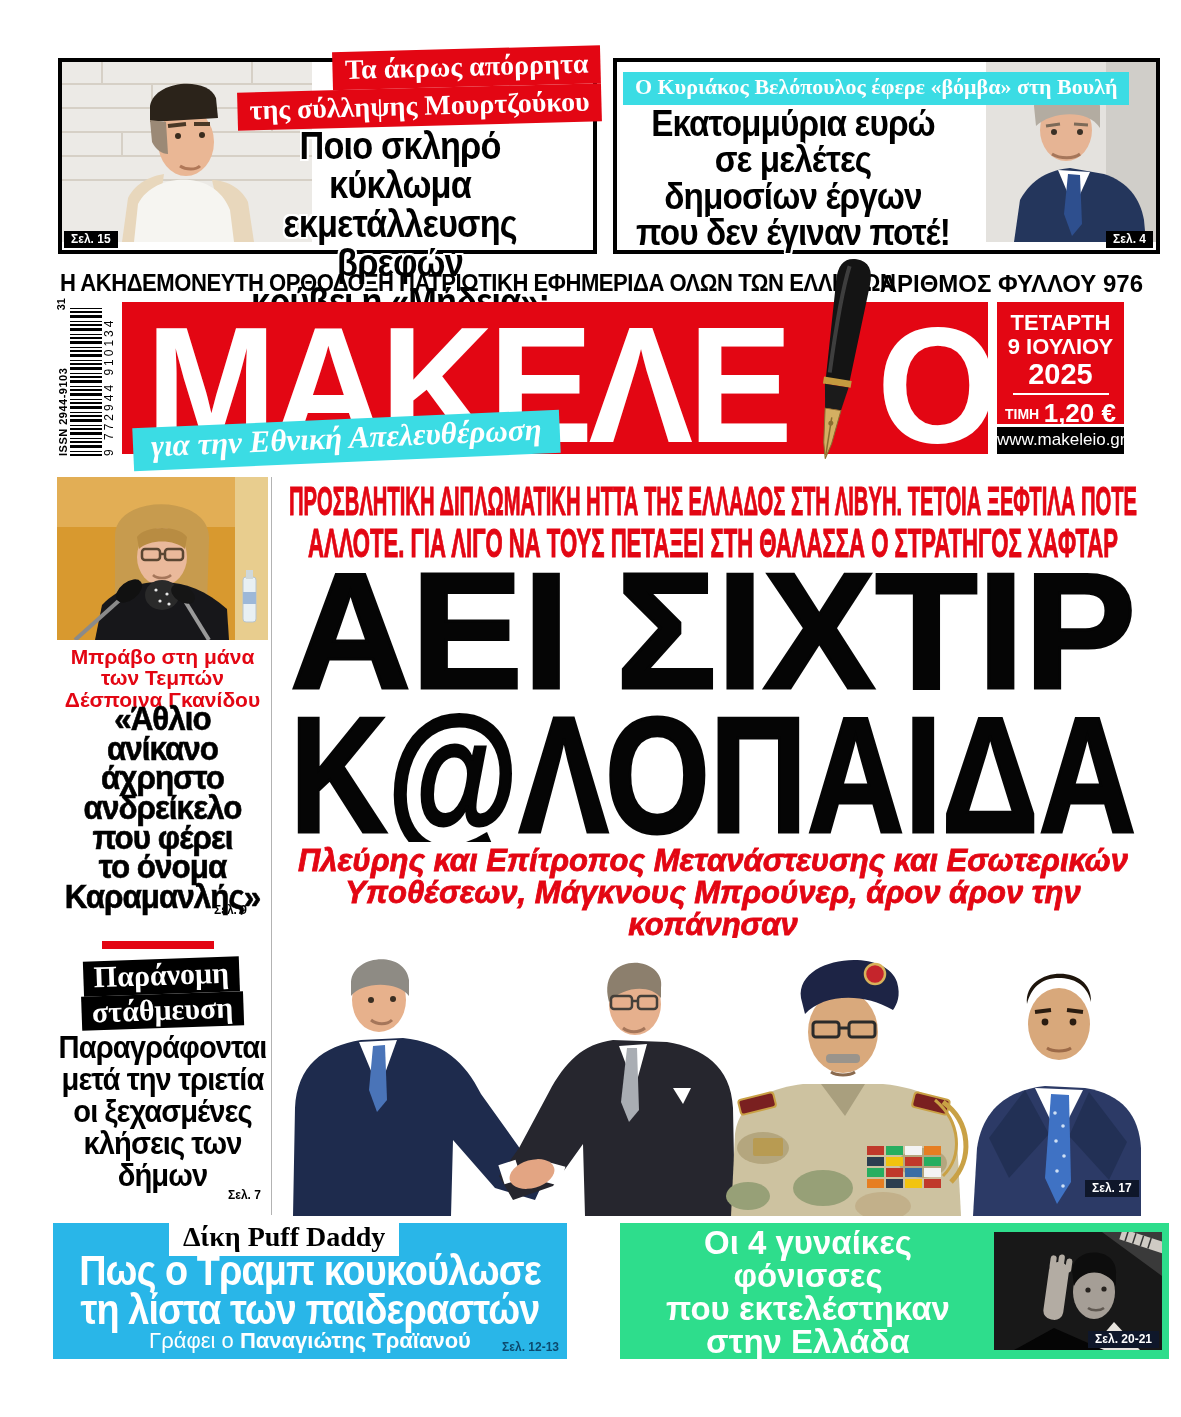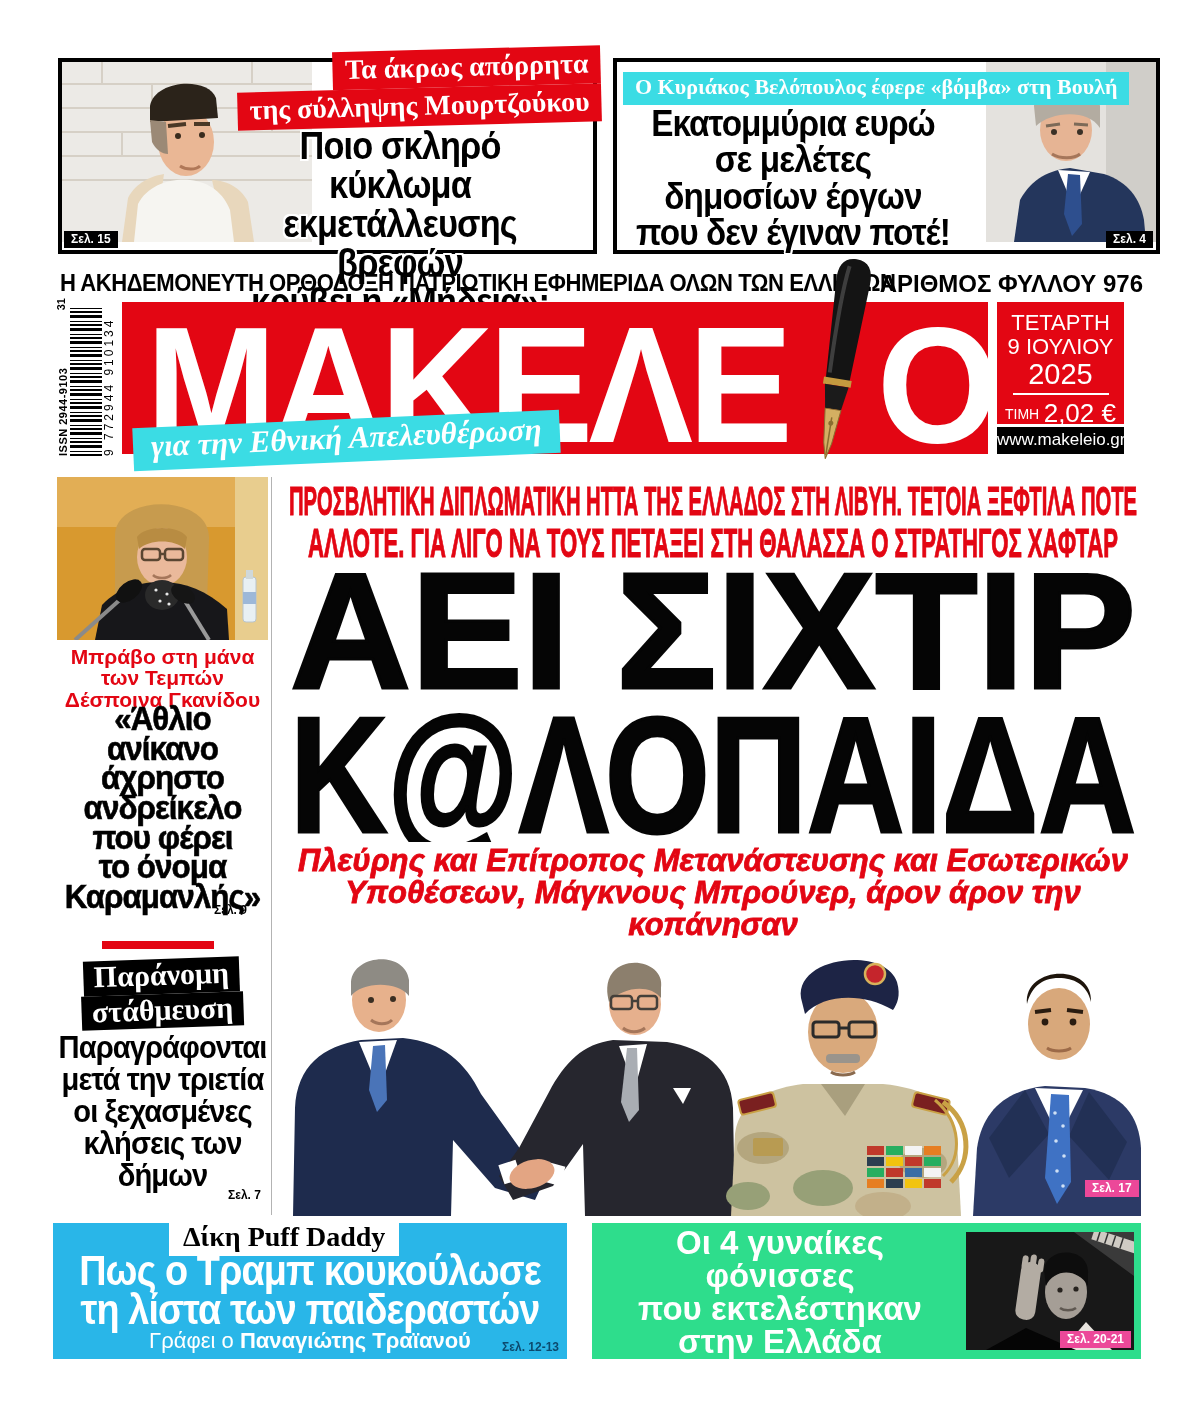--- a/index.html
+++ b/index.html
@@ -23,21 +23,21 @@
                transform:scaleX(0.88);transform-origin:center;letter-spacing:-1px;}
   .tr-kicker{position:absolute;left:6px;top:10px;background:#3bdce4;color:#fff;
              font-family:"Liberation Serif",serif;font-weight:bold;font-size:22px;
              padding:2px 12px 5px;white-space:nowrap;}
   .tr-headline{position:absolute;left:-4px;top:44px;width:400px;text-align:center;
                font-weight:bold;font-size:37px;line-height:0.98;color:#000;
                transform:scaleX(0.9);transform-origin:left center;letter-spacing:-1px;}
 
   .ptag{position:absolute;background:#000;color:#fff;font-size:12px;font-weight:bold;
         padding:1px 7px 2px;line-height:1.2;white-space:nowrap;}
-  .ptag.red{background:#ec4899;}
+  .ptag.red{background:#0f172a;}
   .ptag.bare{background:transparent;color:#000;padding:0;}
   .ptag.white{background:transparent;color:#0c4a6e;padding:0;}
 
   
   .tagline{position:absolute;left:60px;top:270px;font-size:23px;font-weight:bold;color:#000;
            white-space:nowrap;transform:scaleX(0.96);transform-origin:left;letter-spacing:-0.5px;}
   .issue-label{position:absolute;right:38px;top:270px;font-size:24px;font-weight:bold;color:#000;
                white-space:nowrap;}
   .logo-box{position:absolute;left:122px;top:302px;width:866px;height:152px;background:#e30613;}
   .logo-word{position:absolute;top:0;height:152px;color:#fff;font-weight:bold;
@@ -54,21 +54,21 @@
   .barcode-wrap{position:absolute;left:56px;top:298px;width:64px;height:160px;}
   .bc{position:absolute;left:0;top:0;width:158px;height:62px;background:#fff;
       transform:rotate(-90deg) translate(-158px,0);transform-origin:0 0;}
   .bc-issn{font-size:11px;letter-spacing:0.5px;line-height:14px;color:#000;font-weight:bold;}
   .bc-stripes{width:150px;height:32px;
       background:repeating-linear-gradient(90deg,#000 0 2px,#fff 2px 4px,#000 4px 5px,#fff 5px 8px,#000 8px 11px,#fff 11px 13px);}
   .bc-num{font-size:12px;letter-spacing:3px;line-height:14px;color:#000;}
   .bc-corner{position:absolute;right:0;top:-1px;font-size:11px;font-weight:bold;color:#000;}
 
   .datebox{position:absolute;left:997px;top:302px;width:127px;height:122px;background:#e30613;
-           color:#fff;text-align:center;font-weight:normal;}
+           color:#fff;text-align:center;font-weight:bold;}
   .datebox .d1{font-size:22px;margin-top:9px;line-height:24px;}
   .datebox .d2{font-size:22px;line-height:24px;}
   .datebox .d3{font-size:29px;line-height:30px;}
   .datebox .rule{width:96px;height:2px;background:#fff;margin:4px auto 3px;}
   .price-label{font-size:14px;vertical-align:3px;}
   .price-value{font-size:26px;}
   .urlbar{position:absolute;left:997px;top:427px;width:127px;height:27px;background:#000;
           color:#fff;font-weight:normal;font-size:17px;text-align:center;line-height:26px;}
 
   
@@ -99,21 +99,21 @@
   
   #box-bl{position:absolute;left:53px;top:1223px;width:514px;height:136px;background:#29b6e8;}
   .bl-kicker{position:absolute;left:116px;top:-2px;background:#fff;color:#000;
              font-family:"Liberation Serif",serif;font-weight:bold;font-size:28px;
              padding:0 14px 3px;white-space:nowrap;}
   .bl-headline{position:absolute;left:0;top:28px;width:100%;text-align:center;color:#fff;
                font-weight:bold;font-size:42px;line-height:0.93;transform:scaleX(0.9);
                letter-spacing:-1px;}
   .bl-byline{position:absolute;left:0;top:105px;width:100%;text-align:center;color:#fff;
              font-size:22px;}
-  #box-br{position:absolute;left:592px;top:1223px;width:549px;height:136px;background:#2edd8c;}
+  #box-br{position:absolute;left:620px;top:1223px;width:549px;height:136px;background:#2edd8c;}
   .br-headline{position:absolute;left:2px;top:3px;width:372px;text-align:center;color:#fff;
                font-weight:bold;font-size:34px;line-height:0.97;transform:scaleX(0.97);}
   .br-photo{position:absolute;right:7px;top:9px;width:168px;height:118px;}
 </style>
 </head>
 <body>
 
 <div class="page">
 
   <div class="story-box" id="box-tl">
@@ -207,21 +207,21 @@
   </div>
   <div class="banner">για την Εθνική Απελευθέρωση</div>
 
   <div class="datebox">
     <div class="d1">ΤΕΤΑΡΤΗ</div>
     <div class="d2">9 ΙΟΥΛΙΟΥ</div>
     <div class="d3">2025</div>
     <div class="rule"></div>
     <div>
       <span class="price-label">ΤΙΜΗ</span>
-      <span class="price-value">2,02 €</span>
+      <span class="price-value">1,20 €</span>
     </div>
   </div>
   <div class="urlbar">www.makeleio.gr</div>
 
   <div class="vdivider"></div>
 
   <svg class="lead-kicker" width="860" height="88" viewBox="0 0 860 88">
     <text x="430" y="37" text-anchor="middle" textLength="848" lengthAdjust="spacingAndGlyphs" font-family="Liberation Sans, sans-serif" font-weight="bold" font-size="40" fill="#e30613" stroke="#e30613" stroke-width="1">ΠΡΟΣΒΛΗΤΙΚΗ ΔΙΠΛΩΜΑΤΙΚΗ ΗΤΤΑ ΤΗΣ ΕΛΛΑΔΟΣ ΣΤΗ ΛΙΒΥΗ. ΤΕΤΟΙΑ ΞΕΦΤΙΛΑ ΠΟΤΕ</text>
     <text x="430" y="79" text-anchor="middle" textLength="810" lengthAdjust="spacingAndGlyphs" font-family="Liberation Sans, sans-serif" font-weight="bold" font-size="40" fill="#e30613" stroke="#e30613" stroke-width="1">ΑΛΛΟΤΕ. ΓΙΑ ΛΙΓΟ ΝΑ ΤΟΥΣ ΠΕΤΑΞΕΙ ΣΤΗ ΘΑΛΑΣΣΑ Ο ΣΤΡΑΤΗΓΟΣ ΧΑΦΤΑΡ</text>
   </svg>

